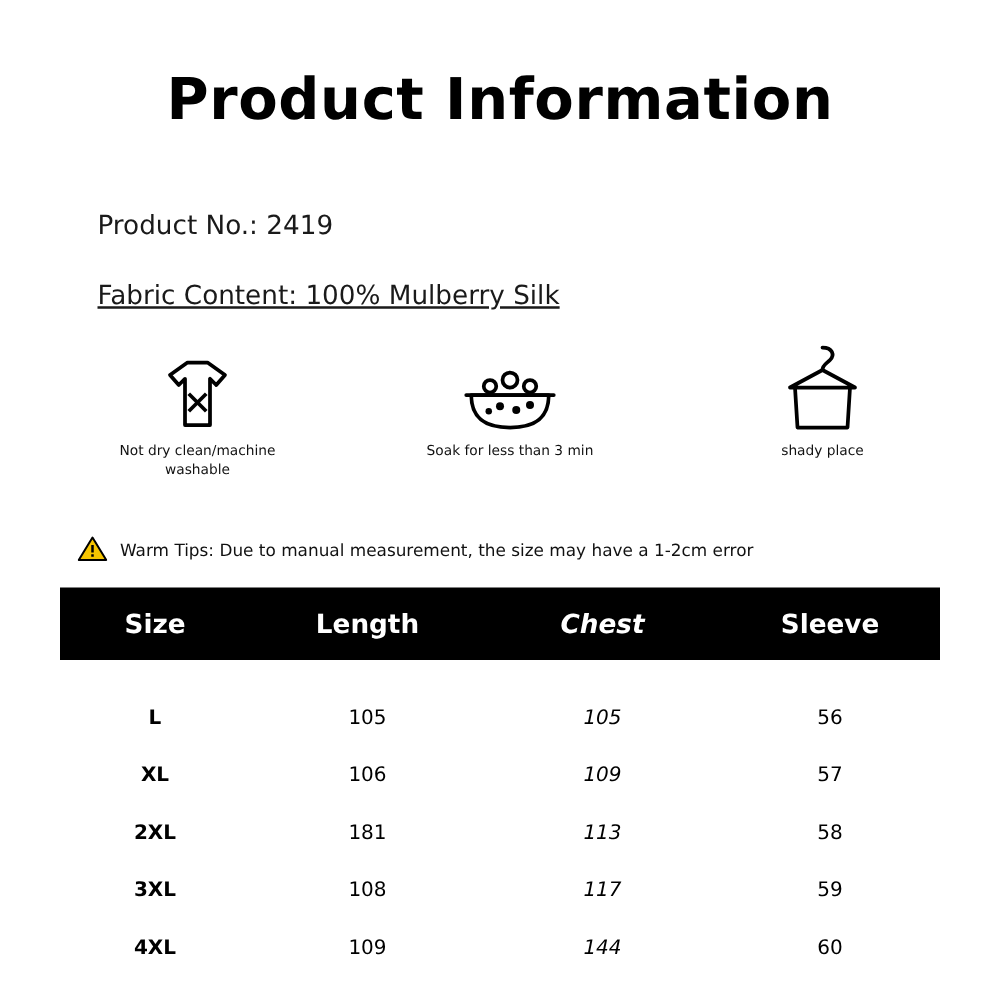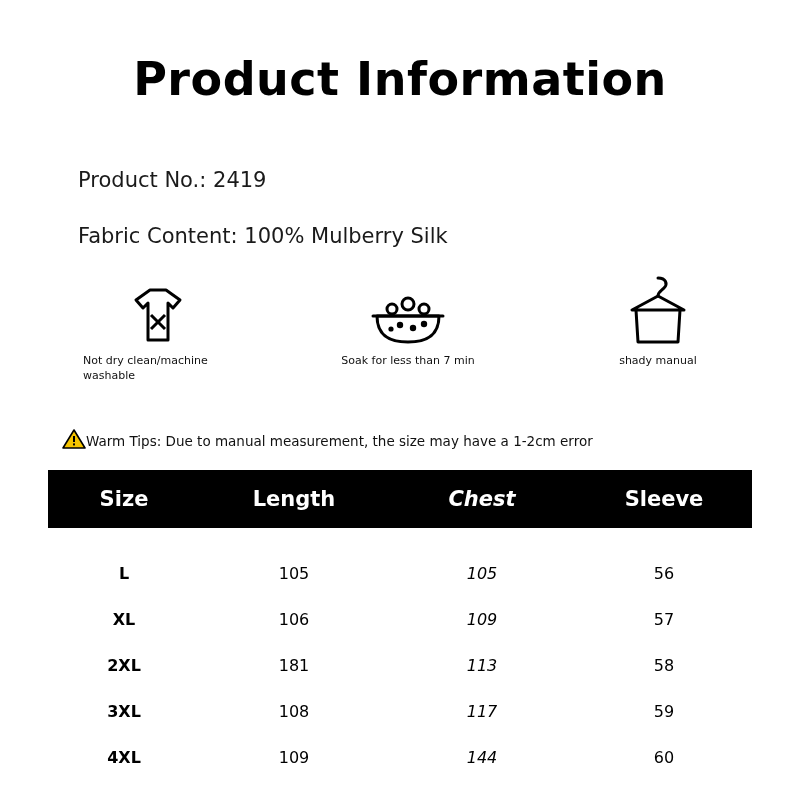--- a/index.html
+++ b/index.html
@@ -32,21 +32,21 @@
     font-family: "DejaVu Sans", sans-serif;
   }
   .info-line {
     position: absolute;
     left: 78px;
     font-size: 21px;
     color: #1a1a1a;
     font-family: "DejaVu Sans", sans-serif;
   }
   .info-line.product-no { top: 168px; }
-  .info-line.fabric { top: 224px; }
+  .info-line.fabric { top: 224px; text-decoration: underline; }
 
   
   .care-row {
     position: absolute;
     left: 78px;
     top: 272px;
     width: 660px;
     display: flex;
     justify-content: space-between;
     align-items: flex-start;
@@ -60,32 +60,34 @@
   .care-glyph {
     height: 76px;
     display: flex;
     align-items: flex-end;
     justify-content: center;
   }
   .care-label {
     margin-top: 6px;
     font-size: 11px;
     line-height: 1.35;
+    text-align: center;
     color: #111;
     max-width: 150px;
     font-family: "DejaVu Sans", sans-serif;
   }
 
   
   .tips {
     position: absolute;
     left: 62px;
     top: 428px;
     display: flex;
     align-items: center;
+    gap: 10px;
   }
   .tips-text {
     font-size: 13.5px;
     color: #111;
     font-family: "DejaVu Sans", sans-serif;
   }
 
   
   .table {
     position: absolute;
@@ -159,32 +161,32 @@
           <line x1="10" y1="34" x2="80" y2="34" stroke="#000" stroke-width="3" stroke-linecap="round"></line>
           <circle cx="29" cy="27" r="5" fill="none" stroke="#000" stroke-width="3"></circle>
           <circle cx="45" cy="22" r="6" fill="none" stroke="#000" stroke-width="3"></circle>
           <circle cx="61" cy="27" r="5" fill="none" stroke="#000" stroke-width="3"></circle>
           <circle cx="37" cy="43" r="3.2" fill="#000"></circle>
           <circle cx="50" cy="46" r="3.2" fill="#000"></circle>
           <circle cx="61" cy="42" r="3.2" fill="#000"></circle>
           <circle cx="28" cy="47" r="2.6" fill="#000"></circle>
         </svg>
       </div>
-      <div class="care-label">Soak for less than 7 min</div>
+      <div class="care-label">Soak for less than 3 min</div>
     </div>
 
     <div class="care-item">
       <div class="care-glyph">
         <svg width="76" height="78" viewBox="0 0 76 78">
           <path d="M38 8 C 46 8, 48 14, 44 18 C 41 21, 38 22, 38 26" fill="none" stroke="#000" stroke-width="3" stroke-linecap="round"></path>
           <path d="M38 26 L12 40 L64 40 Z" fill="none" stroke="#000" stroke-width="3" stroke-linejoin="round"></path>
           <path d="M16 40 L18 72 L58 72 L60 40" fill="none" stroke="#000" stroke-width="3" stroke-linejoin="round"></path>
         </svg>
       </div>
-      <div class="care-label">shady manual</div>
+      <div class="care-label">shady place</div>
     </div>
 
   </div>
 
   <div class="tips">
     <span>
       <svg width="24" height="22" viewBox="0 0 24 22">
         <path d="M12 2 L23 20 L1 20 Z" fill="#f5c400" stroke="#000" stroke-width="1.6" stroke-linejoin="round"></path>
         <rect x="11" y="8" width="2" height="6" fill="#000"></rect>
         <rect x="11" y="15.4" width="2" height="2" fill="#000"></rect>

